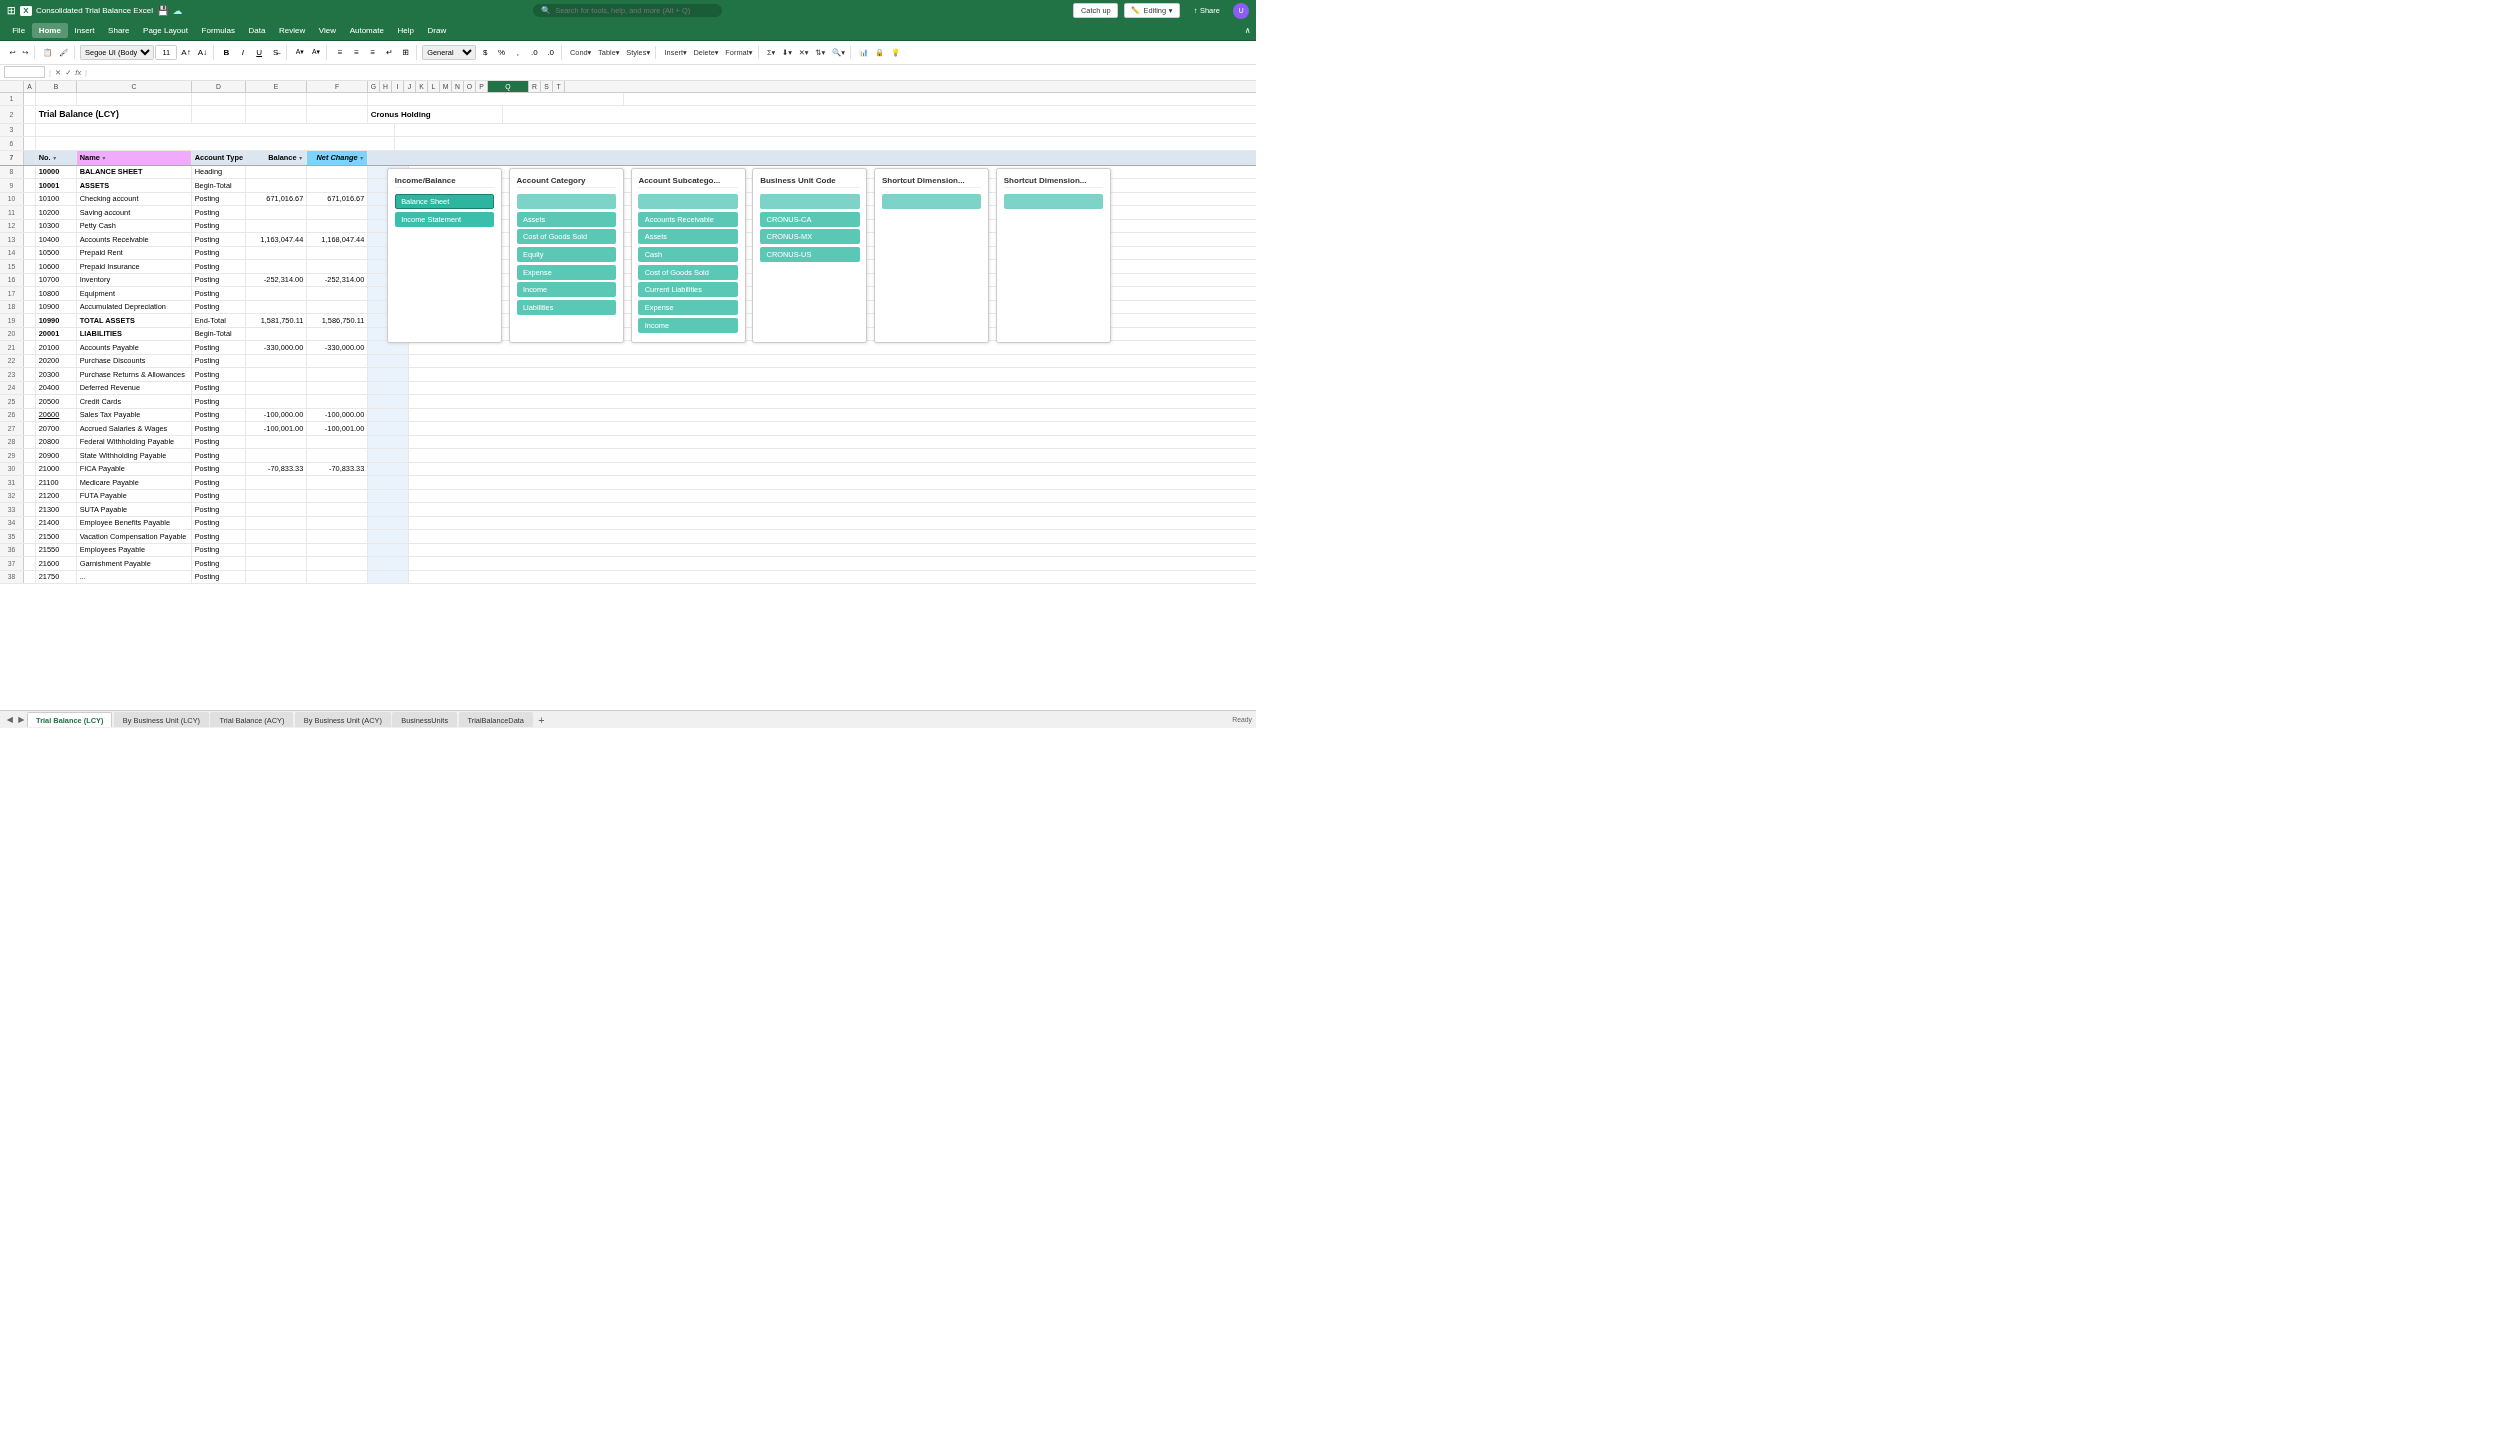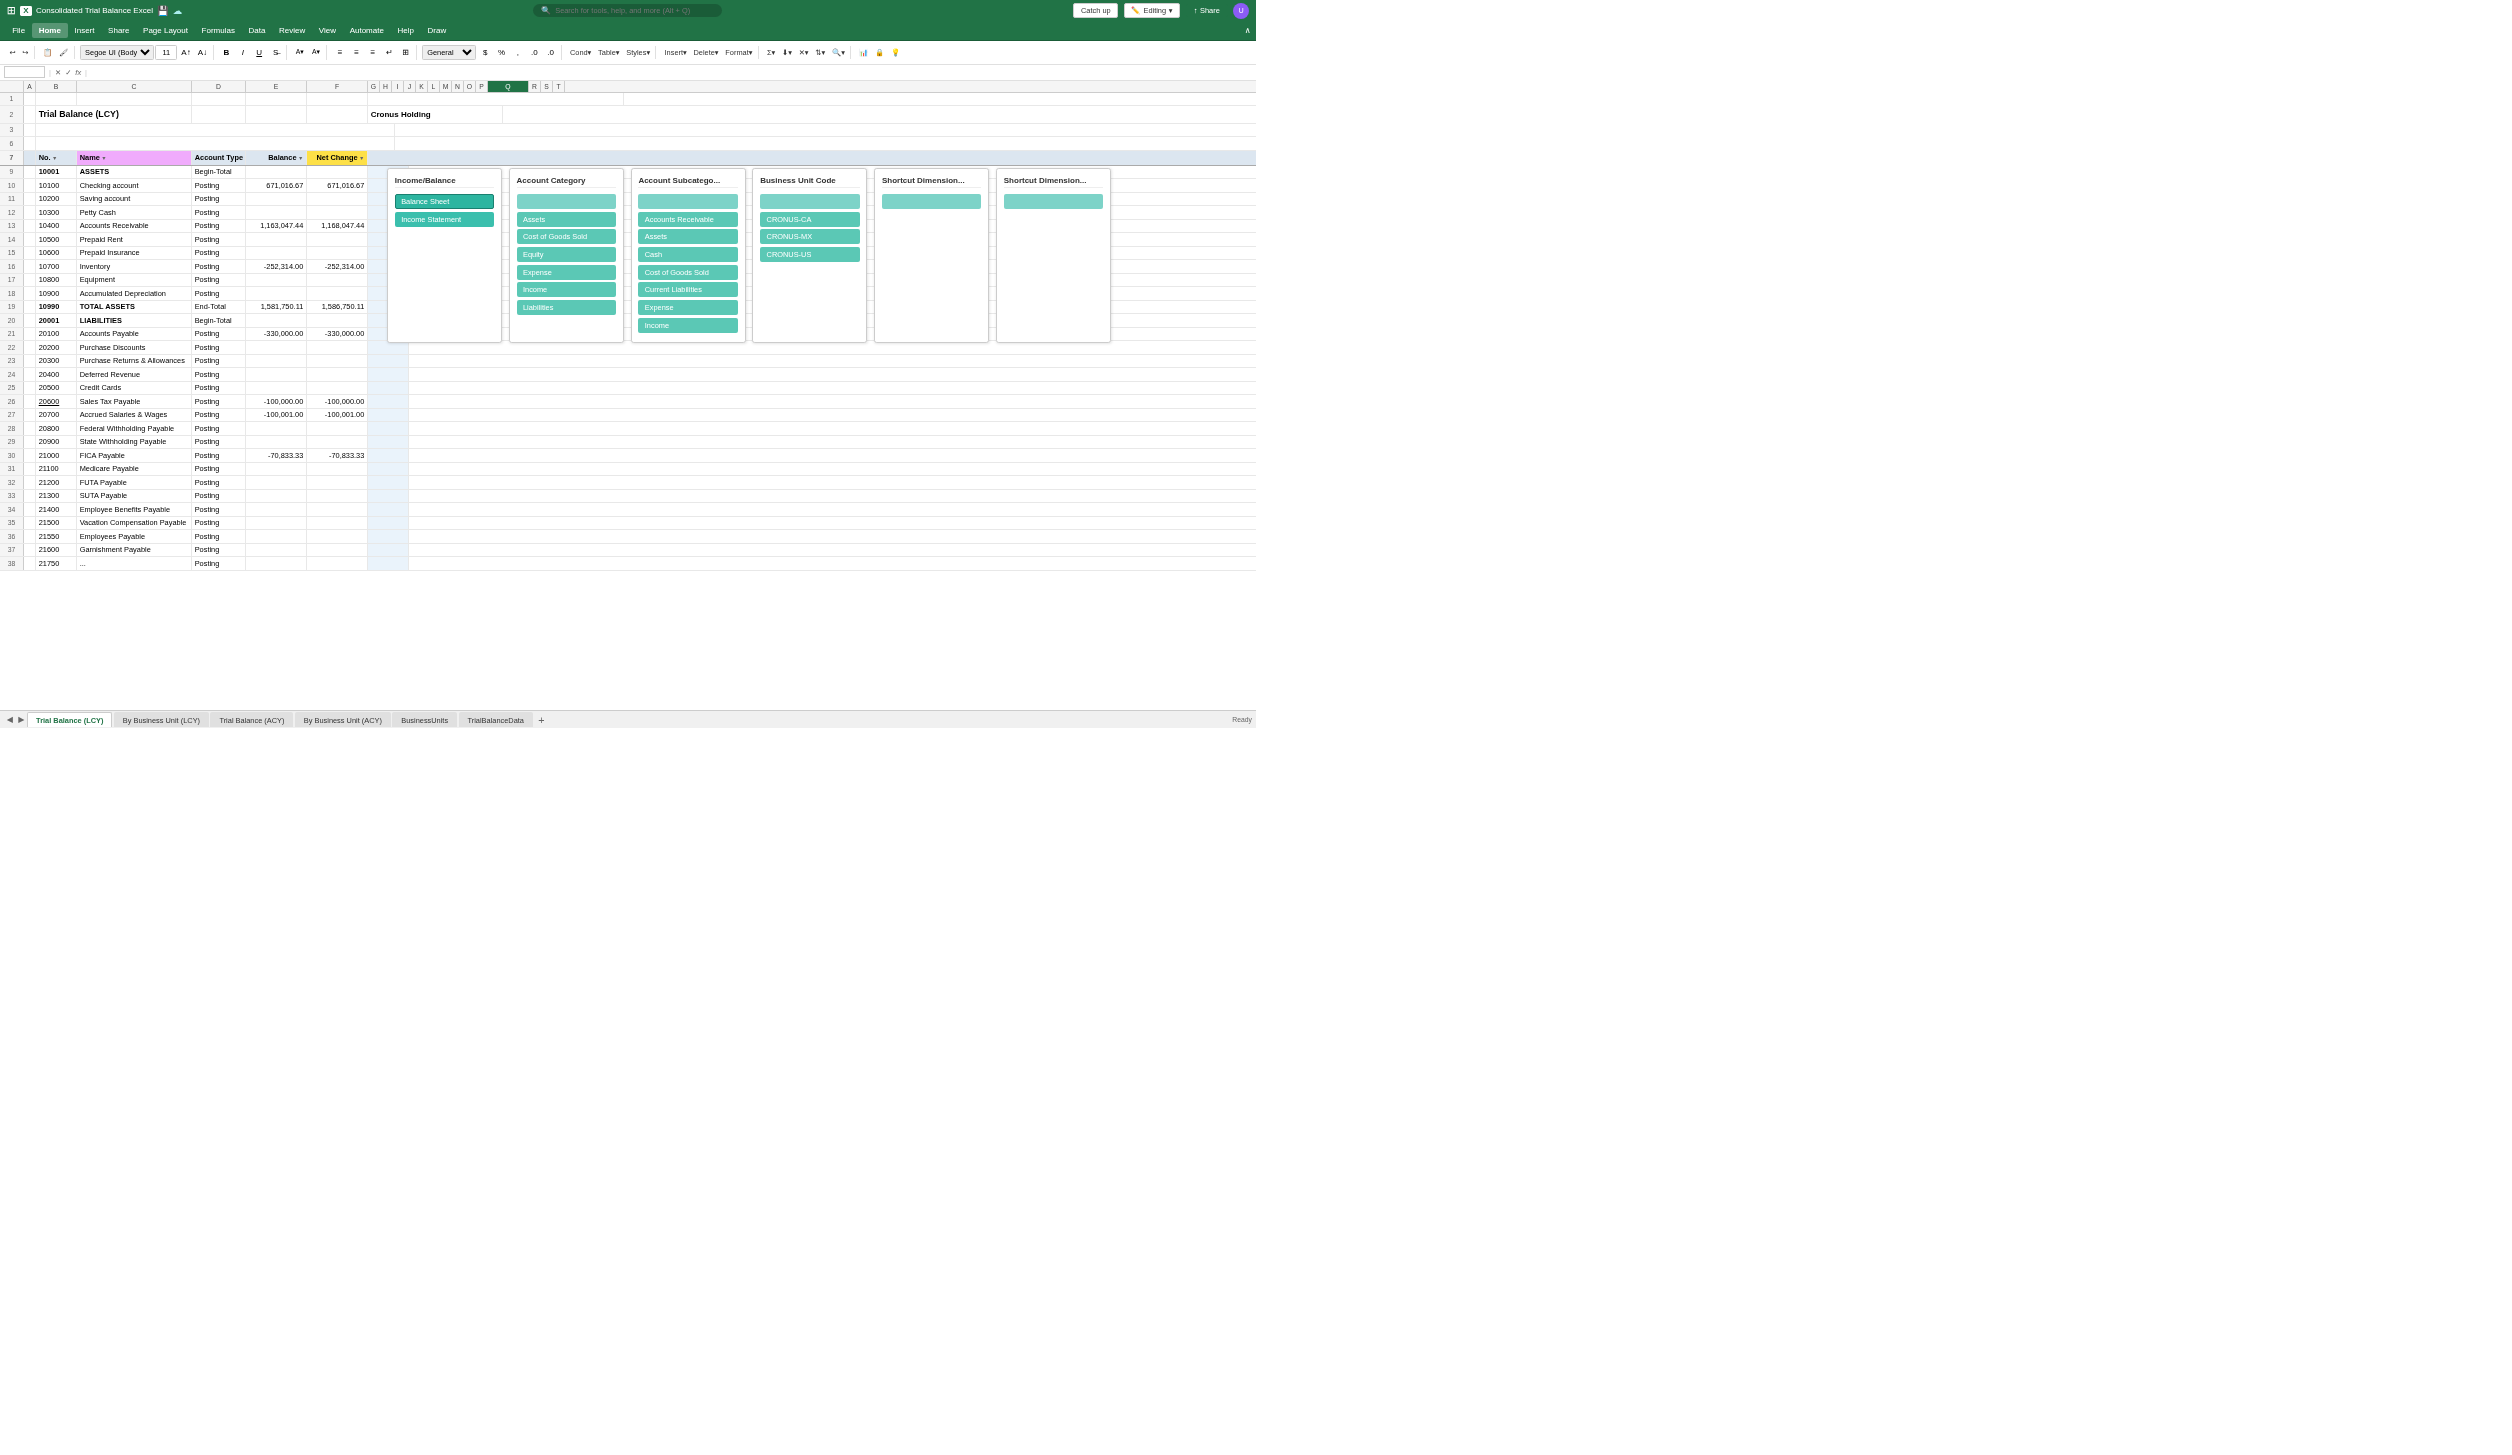--- a/index.html
+++ b/index.html
@@ -283,27 +283,37 @@
             <span class="filter-arrow">▼</span>
           </div>
           <div class="cell bold" style="width:54px;background:#dce6f0;">
             <span>Account Type</span>
             <span class="filter-arrow">▼</span>
           </div>
           <div class="cell bold right" style="width:61px;background:#dce6f0;">
             <span>Balance</span>
             <span class="filter-arrow">▼</span>
           </div>
-          <div class="cell bold right" style="width:61px;background:#fde047;">
+          <div class="cell bold right" style="width:61px;background:#7dd3fc;font-style:italic;">
             <span>Net Change</span>
             <span class="filter-arrow">▼</span>
           </div>
         </div>
 
         <div id="data-rows">
+            <div class="grid-row">
+    <div class="row-num">8</div>
+    <div class="cell" style="width:12px;"></div>
+    <div class="cell bold" style="width:41px;">10000</div>
+    <div class="cell bold" style="width:115px;">BALANCE SHEET</div>
+    <div class="cell" style="width:54px;">Heading</div>
+    <div class="cell right" style="width:61px;"></div>
+    <div class="cell right" style="width:61px;"></div>
+    <div class="cell selected-col" style="width:41px;"></div>
+  </div>
             <div class="grid-row">
     <div class="row-num">9</div>
     <div class="cell" style="width:12px;"></div>
     <div class="cell bold" style="width:41px;">10001</div>
     <div class="cell bold" style="width:115px;">ASSETS</div>
     <div class="cell" style="width:54px;">Begin-Total</div>
     <div class="cell right" style="width:61px;"></div>
     <div class="cell right" style="width:61px;"></div>
     <div class="cell selected-col" style="width:41px;"></div>
   </div>

